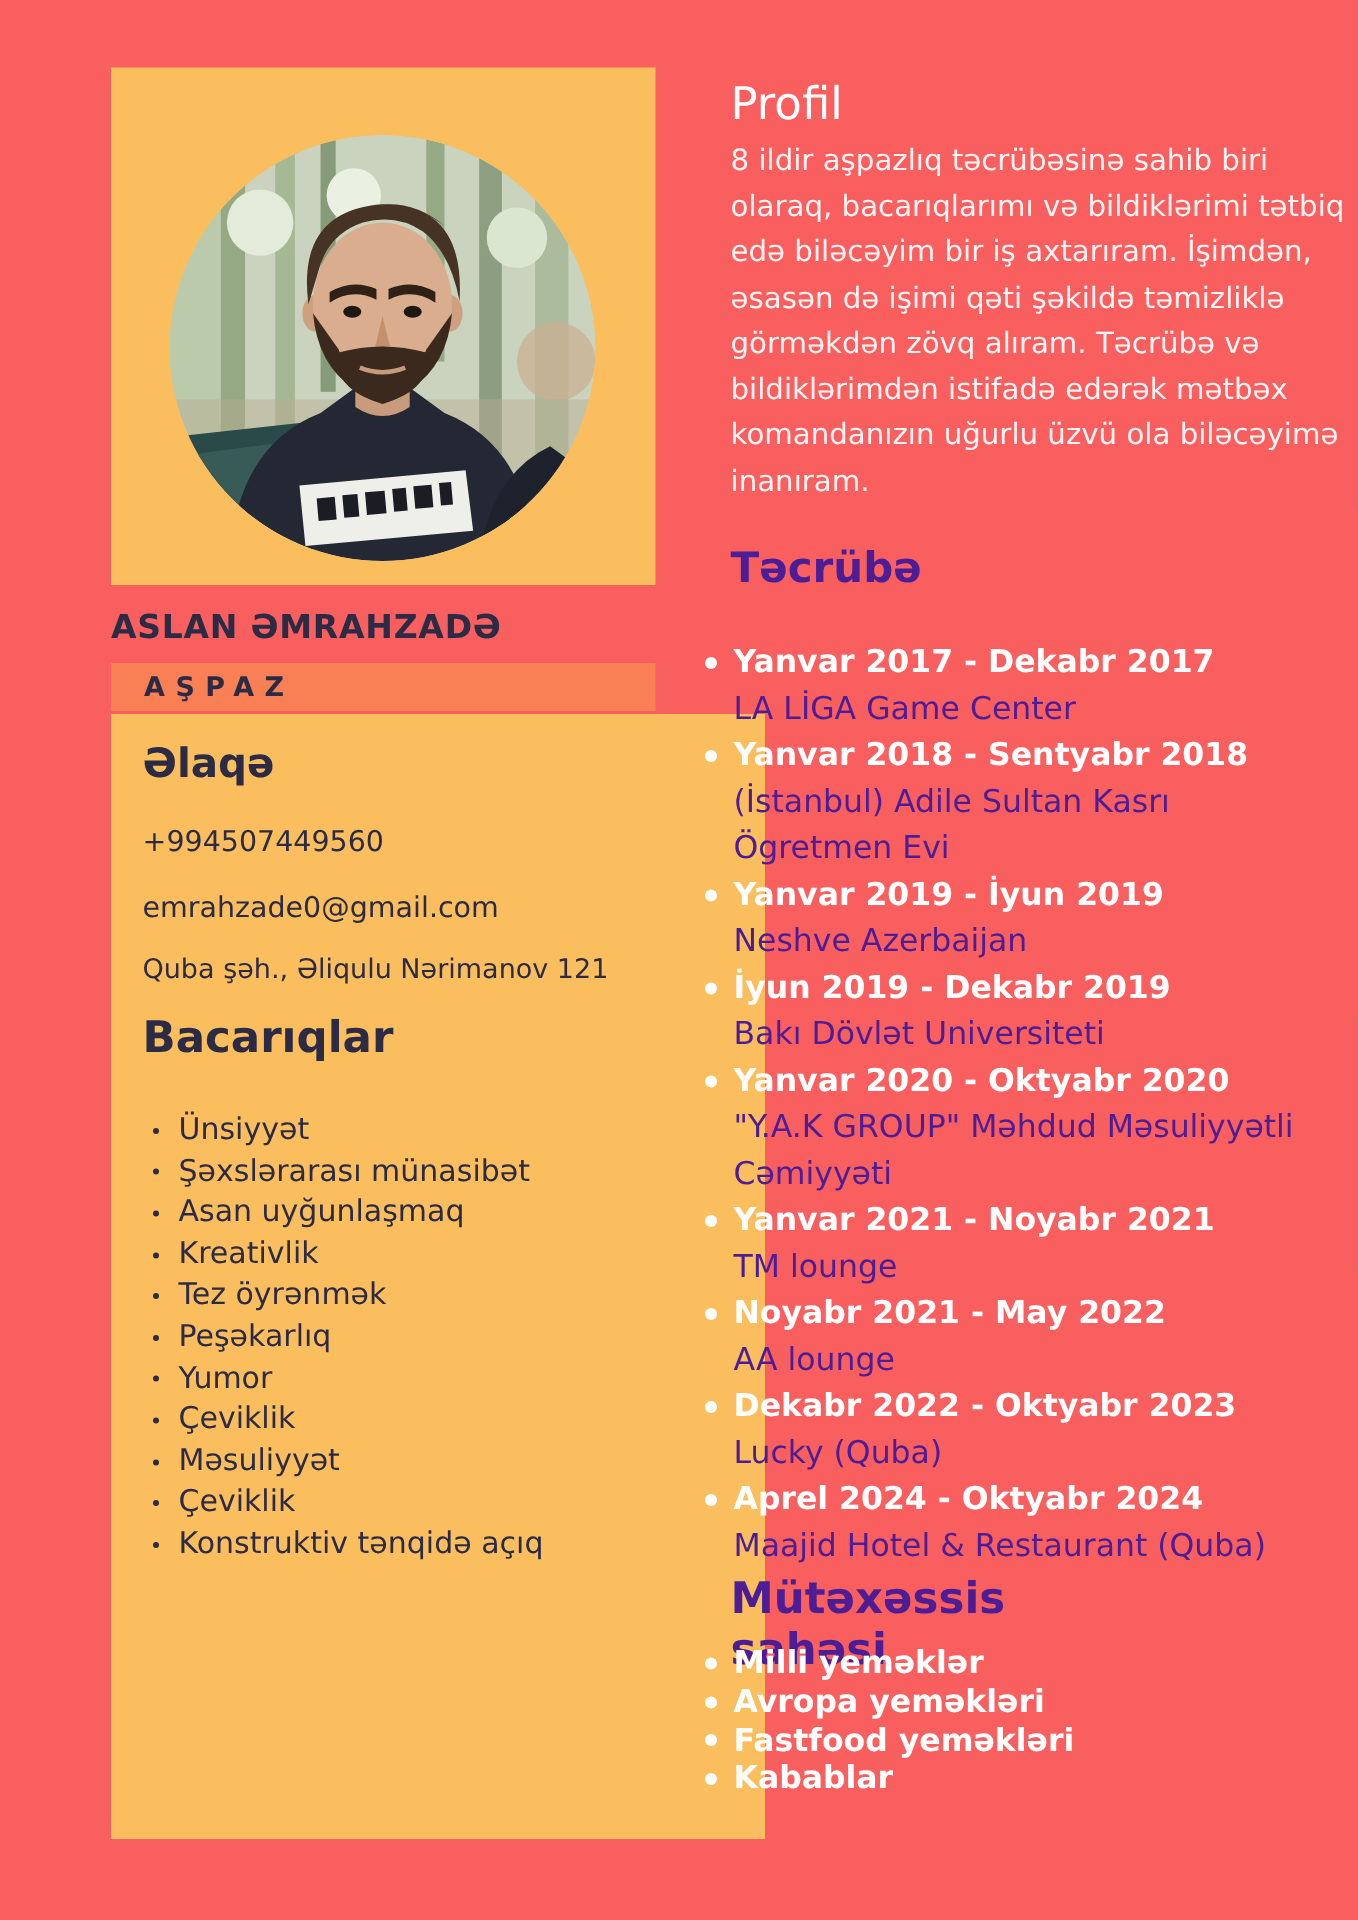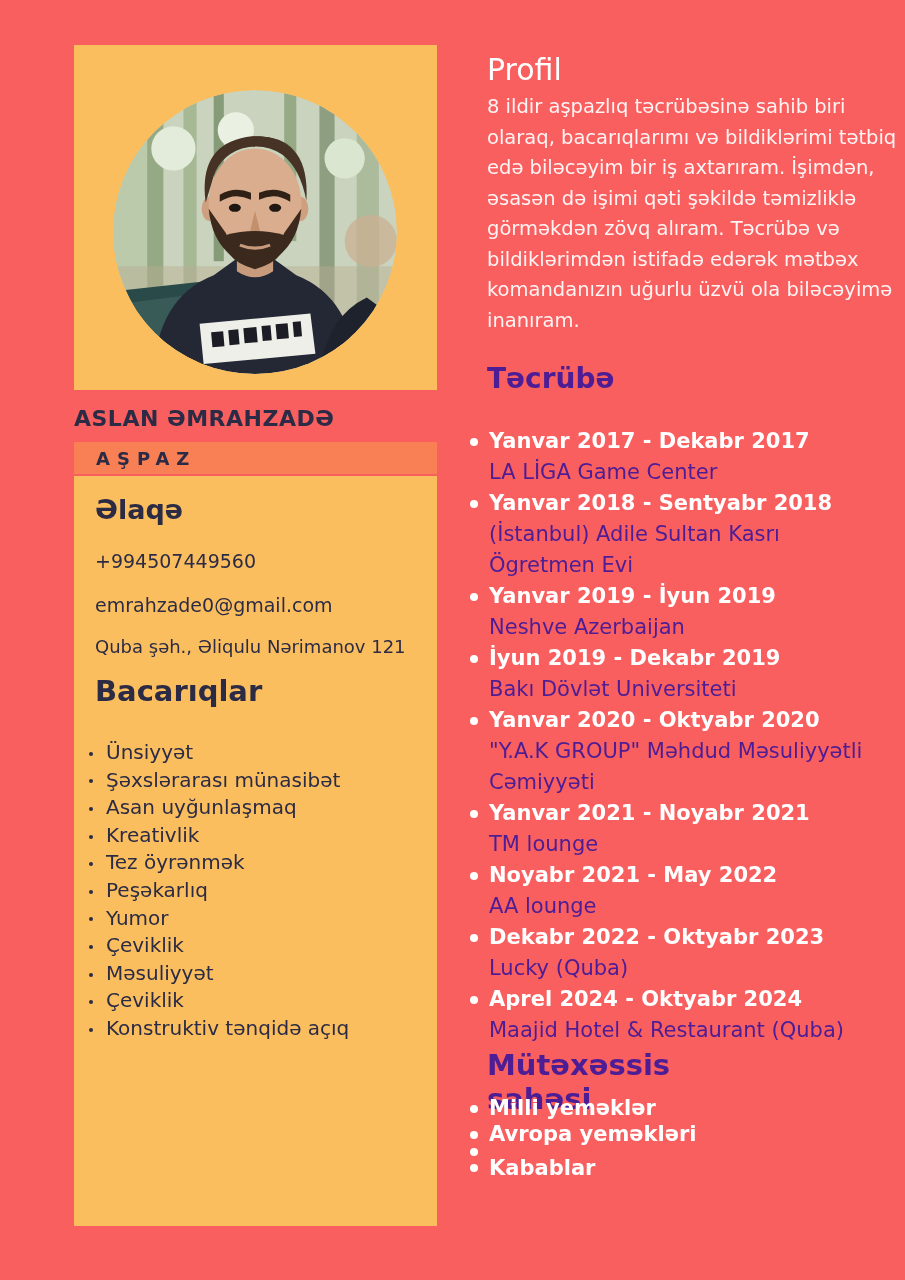--- a/index.html
+++ b/index.html
@@ -25,29 +25,29 @@
     letter-spacing:0.5px; white-space:nowrap;
   }
   .role-band {
     position:absolute; left:74px; top:442px; width:363px; height:32px;
     background:#F97F55; display:flex; align-items:center; padding-left:22px;
   }
   .role-band span {
     color:#2B2B45; font-size:18px; font-weight:bold; letter-spacing:7px;
   }
   .content-panel {
-    position:absolute; left:74px; top:476px; width:363px; height:750px;
+    position:absolute; left:74px; top:476px; width:436px; height:750px;
     background:#FBBE5E; color:#2B2B45;
   }
   .h-elaqe   { position:absolute; left:21px; top:18px;  font-size:27px; font-weight:bold; }
   .c-phone   { position:absolute; left:21px; top:74px;  font-size:19px; }
   .c-email   { position:absolute; left:21px; top:118px; font-size:19px; }
   .c-address { position:absolute; left:21px; top:160px; font-size:18px; white-space:nowrap; }
   .h-skills  { position:absolute; left:21px; top:198px; font-size:29px; font-weight:bold; }
-  .skills { position:absolute; left:15px; top:264px; list-style:none; width:340px; }
+  .skills { position:absolute; left:28px; top:264px; list-style:none; width:340px; }
   .skill  { display:flex; align-items:baseline; height:27.6px; font-size:20px; }
   .sdot   { width:4px; height:4px; border-radius:50%; background:#2B2B45;
             margin-right:13px; flex:0 0 auto; align-self:center; }
   
   .right-col { position:absolute; left:0; top:0; color:#FFFDFD; }
   .h-profil  { position:absolute; left:487px; top:52px; font-size:30px; font-weight:400; color:#fff; }
   .profil-text {
     position:absolute; left:487px; top:92px; width:424px;
     font-size:19.5px; line-height:30.5px; color:#FFF4F4;
   }
@@ -297,20 +297,21 @@
           <span class="spec-text">Milli yeməklər</span>
         </li>
 
         <li class="spec-item">
           <span class="edot"></span>
           <span class="spec-text">Avropa yeməkləri</span>
         </li>
 
         <li class="spec-item">
           <span class="edot"></span>
+          <span class="spec-text">Fastfood yeməkləri</span>
         </li>
 
         <li class="spec-item">
           <span class="edot"></span>
           <span class="spec-text">Kabablar</span>
         </li>
 
       </ul>
   </div>
 

